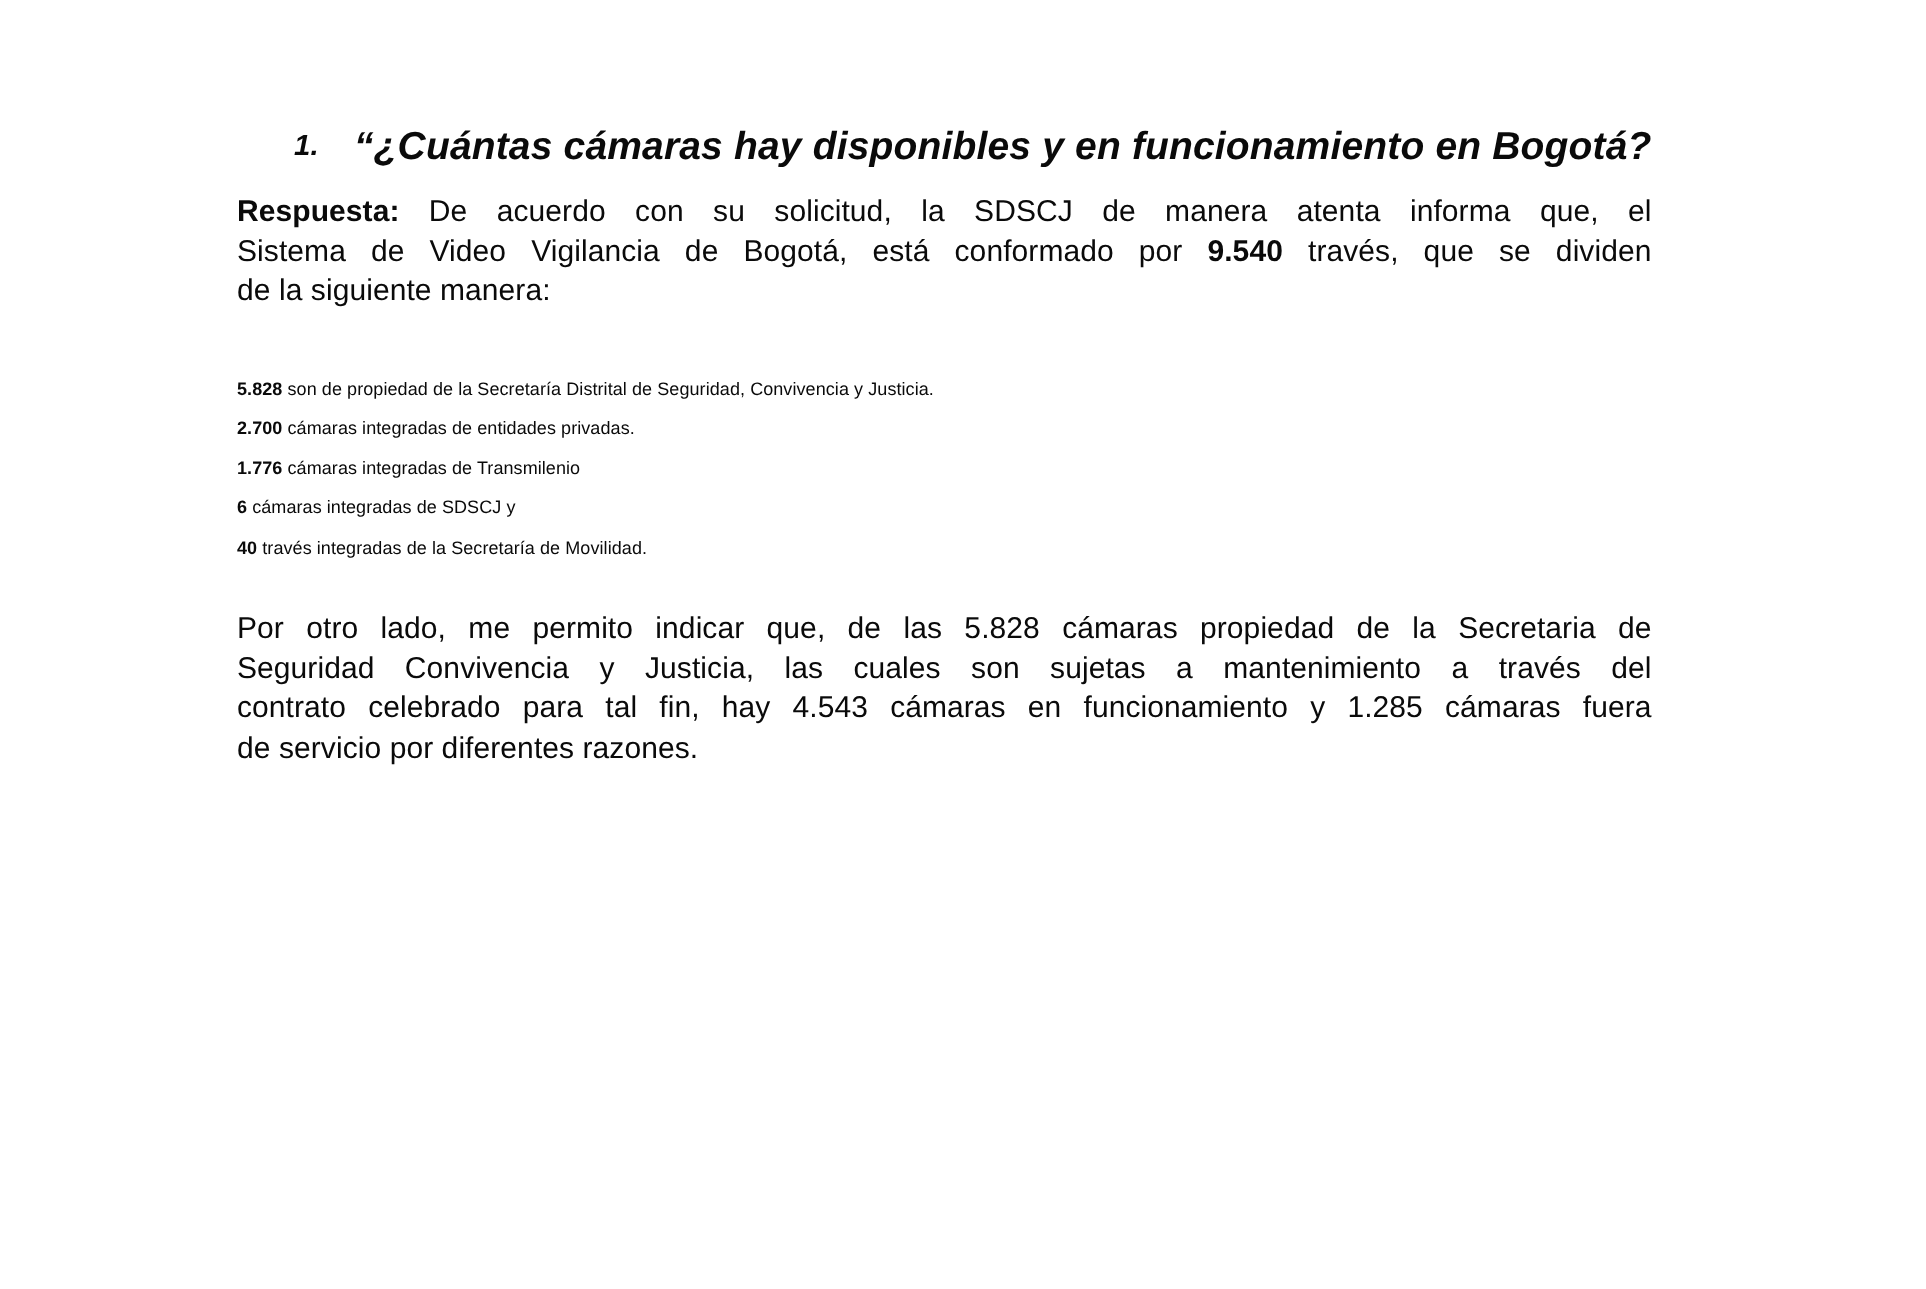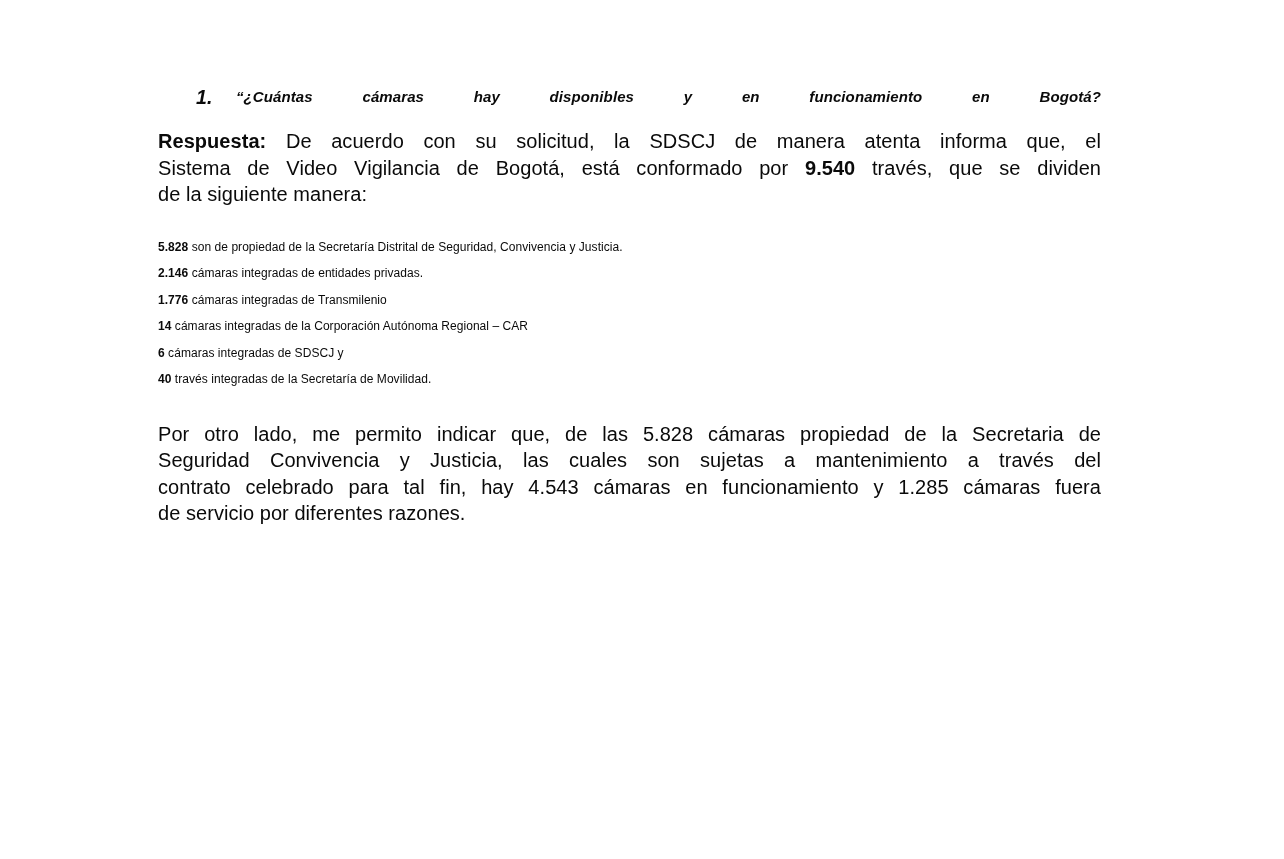--- a/index.html
+++ b/index.html
@@ -45,21 +45,21 @@
     font-weight: bold;
     font-style: italic;
     font-size: 19.5px;
     line-height: 26px;
     letter-spacing: 0.1px;
   }
   .question-text {
     flex: 1 1 auto;
     font-weight: bold;
     font-style: italic;
-    font-size: 15px;
+    font-size: 26px;
     line-height: 26px;
     text-align: justify;
     text-justify: inter-word;
     letter-spacing: 0.1px;
   }
   .question-text .ln {
     display: block;
     text-align: justify;
     text-align-last: justify;
   }
@@ -78,21 +78,21 @@
   }
   .para .ln {
     display: block;
     text-align: justify;
     text-align-last: justify;
   }
   .para .ln.last {
     text-align-last: left;
   }
 
-  .para-answer { margin-bottom: 4px; }
+  .para-answer { margin-bottom: 16px; }
 
   .spacer-sm { height: 22px; }
   .spacer-md { height: 28px; }
 
   
   .figure-list {
     list-style: none;
     margin: 0;
     padding: 0;
     font-size: 12px;
@@ -121,23 +121,22 @@
     <p class="para para-answer">
       <span class="ln"><b>Respuesta:</b><span> De acuerdo con su solicitud, la SDSCJ de manera atenta informa que, el</span></span>
       <span class="ln"><span>Sistema de Video Vigilancia de Bogotá, está conformado por </span><b>9.540</b><span> través, que se dividen</span></span>
       <span class="ln last">de la siguiente manera:</span>
     </p>
 
     <div class="spacer-sm"></div>
 
     <ul class="figure-list">
       <li><b>5.828</b><span> son de propiedad de la Secretaría Distrital de Seguridad, Convivencia y Justicia.</span></li>
-      <li><b>2.146</b><span> cámaras integradas de entidades privadas.</span></li>
+      <li><b>2.700</b><span> cámaras integradas de entidades privadas.</span></li>
       <li><b>1.776</b><span> cámaras integradas de Transmilenio</span></li>
-      <li><b>14</b><span> cámaras integradas de la Corporación Autónoma Regional – CAR</span></li>
       <li><b>6</b><span> cámaras integradas de SDSCJ y</span></li>
       <li><b>40</b><span> través integradas de la Secretaría de Movilidad.</span></li>
     </ul>
 
     <div class="spacer-md"></div>
 
     <p class="para">
       <span class="ln">Por otro lado, me permito indicar que, de las 5.828 cámaras propiedad de la Secretaria de</span>
       <span class="ln">Seguridad Convivencia y Justicia, las cuales son sujetas a mantenimiento a través del</span>
       <span class="ln">contrato celebrado para tal fin, hay 4.543 cámaras en funcionamiento y 1.285 cámaras fuera</span>

